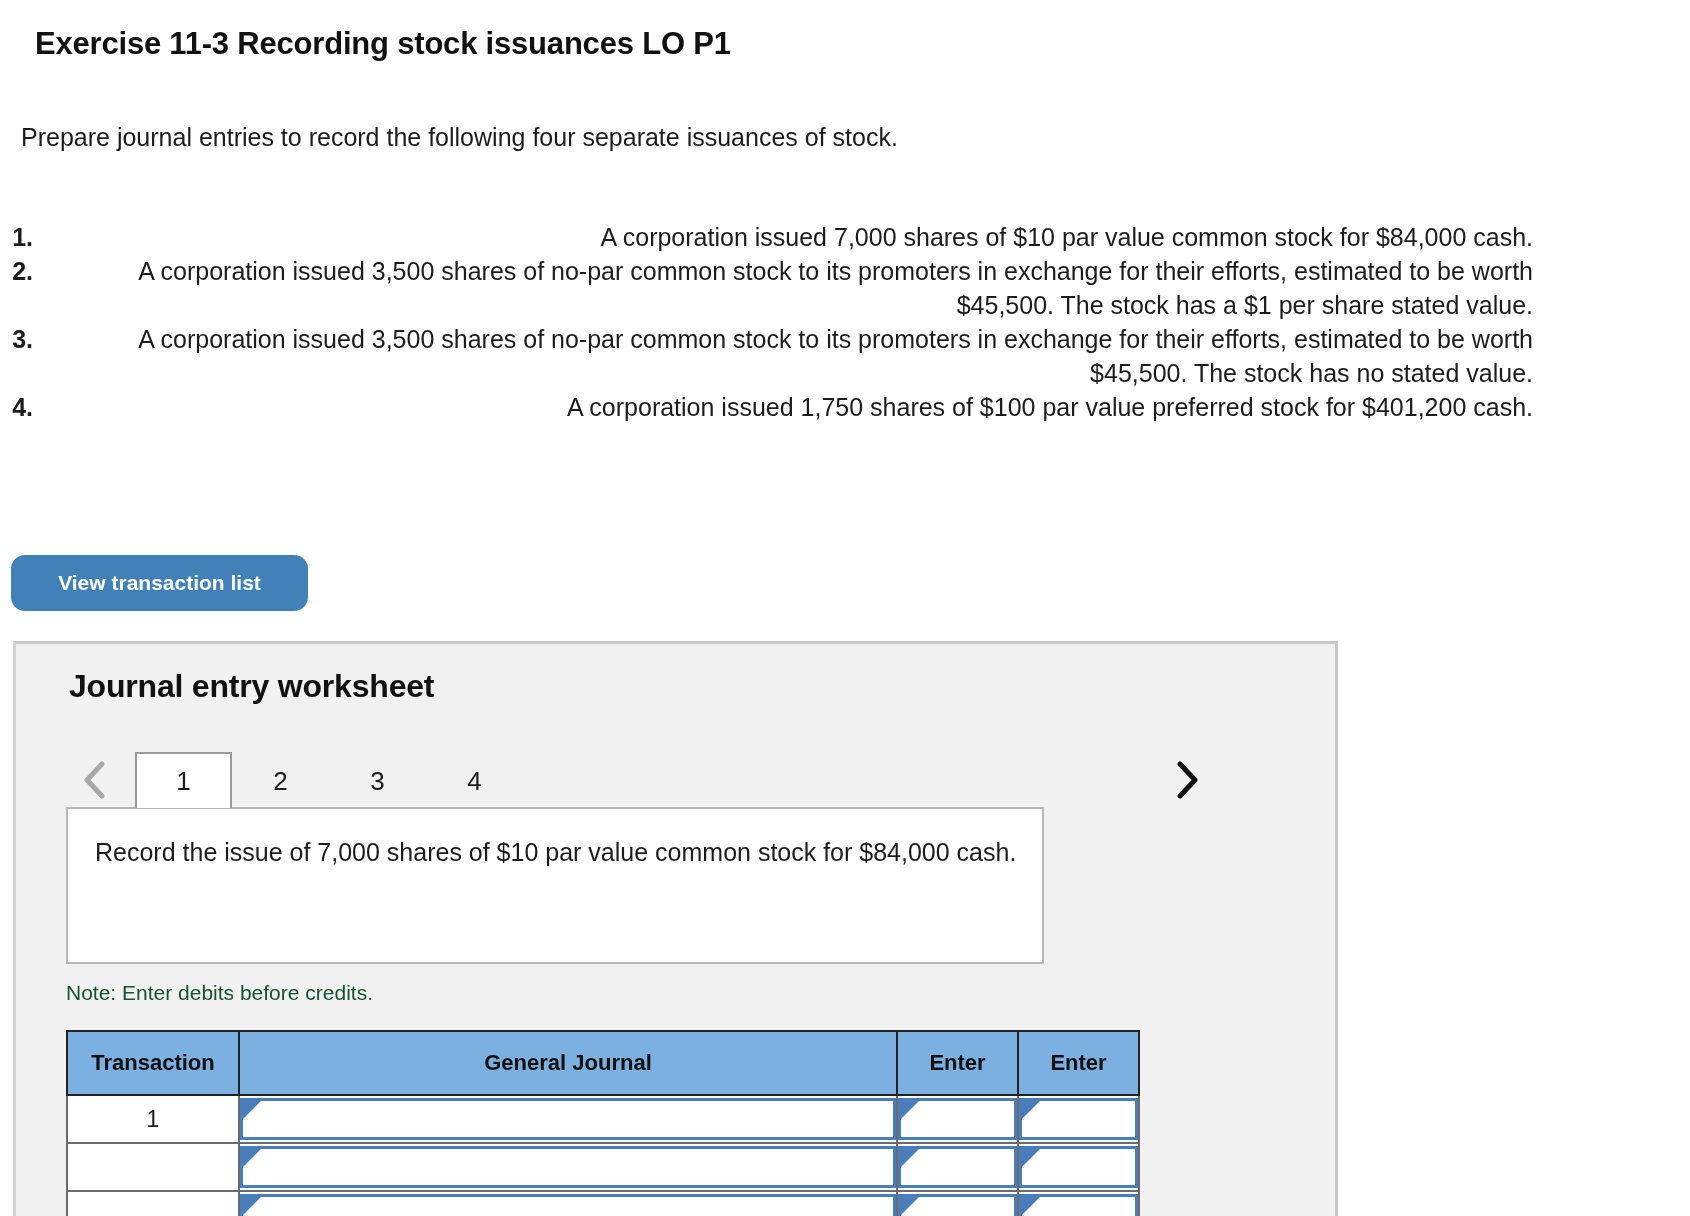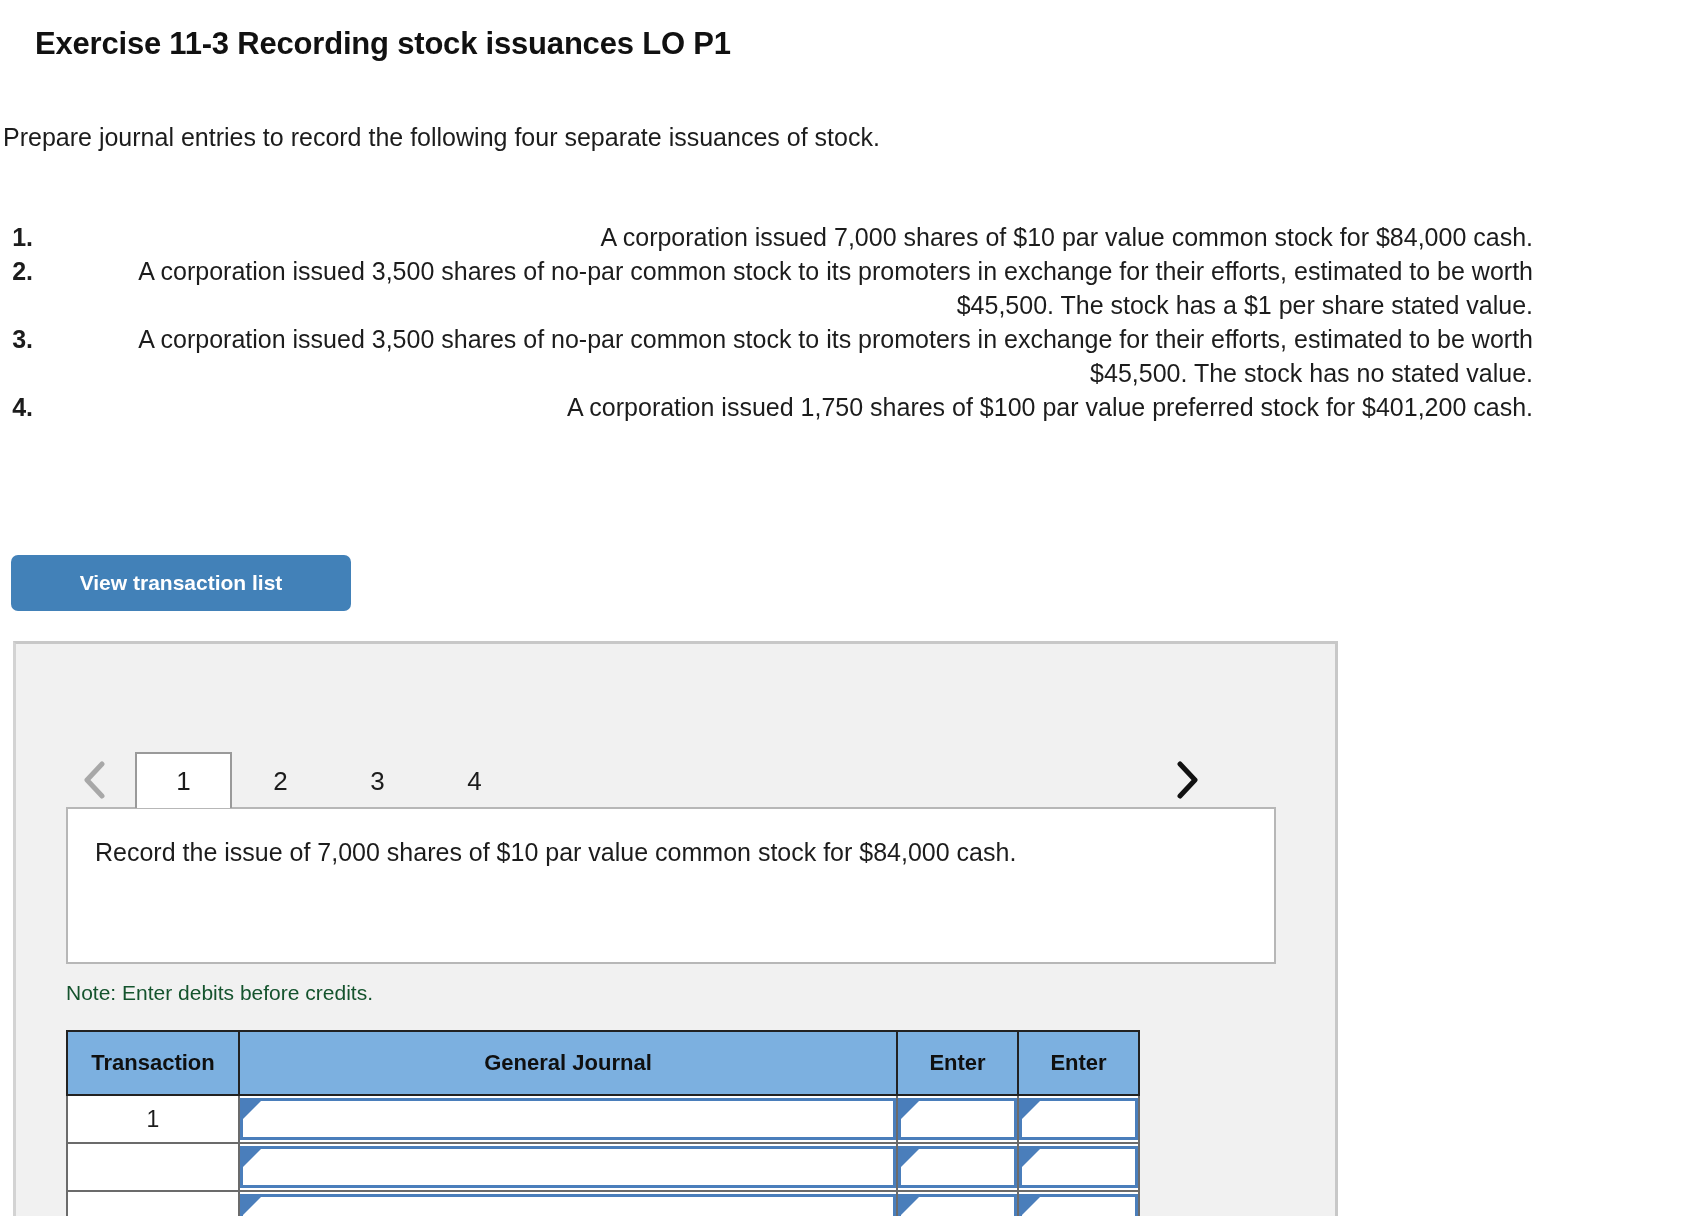--- a/index.html
+++ b/index.html
@@ -30,21 +30,21 @@
     font-size: 31px;
     font-weight: bold;
     letter-spacing: -0.2px;
     color: #111111;
     white-space: nowrap;
     margin-left: 32px;
   }
 
   .intro-text {
     position: absolute;
-    left: 3px;
+    left: 21px;
     top: 123px;
     font-size: 25px;
     color: #1c1c1c;
     white-space: nowrap;
   }
 
   
   .items {
     position: absolute;
     left: 0px;
@@ -71,25 +71,25 @@
     flex: 1;
     max-width: 1492px;
     text-align: right;
   }
 
   
   .view-btn {
     position: absolute;
     left: 11px;
     top: 555px;
-    width: 340px;
+    width: 297px;
     height: 56px;
     background: #4281b8;
     border: none;
-    border-radius: 7px;
+    border-radius: 14px;
     color: #ffffff;
     font-family: "Liberation Sans", sans-serif;
     font-size: 21px;
     font-weight: bold;
     text-align: center;
     line-height: 56px;
     cursor: pointer;
     box-sizing: border-box;
   }
 
@@ -167,21 +167,21 @@
     background: #ffffff;
     border-color: #9a9a9a;
     z-index: 3;
   }
 
   
   .desc-box {
     position: absolute;
     left: 50px;
     top: 163px;
-    width: 1210px;
+    width: 978px;
     height: 157px;
     background: #ffffff;
     border: 2px solid #b7b7b7;
     box-sizing: border-box;
     z-index: 1;
   }
   .desc-text {
     position: absolute;
     left: 27px;
     top: 26px;
@@ -288,20 +288,21 @@
     <div class="item">
       <span class="item-num">4.</span>
       <span class="item-body">A corporation issued 1,750 shares of $100 par value preferred stock for $401,200 cash.</span>
     </div>
   </div>
 
   <div class="view-btn">View transaction list</div>
 
   <div class="panel">
 
+    <div class="panel-title">Journal entry worksheet</div>
 
     <div class="tabs-row">
 
       <div class="chev prev">
         <span>
           <svg width="26" height="40" viewBox="0 0 26 40" aria-hidden="true">
             <polyline points="20,4 5,20 20,36" fill="none" stroke="#a8a8a8" stroke-width="5" stroke-linecap="round" stroke-linejoin="round"></polyline>
           </svg>
         </span>
       </div>

